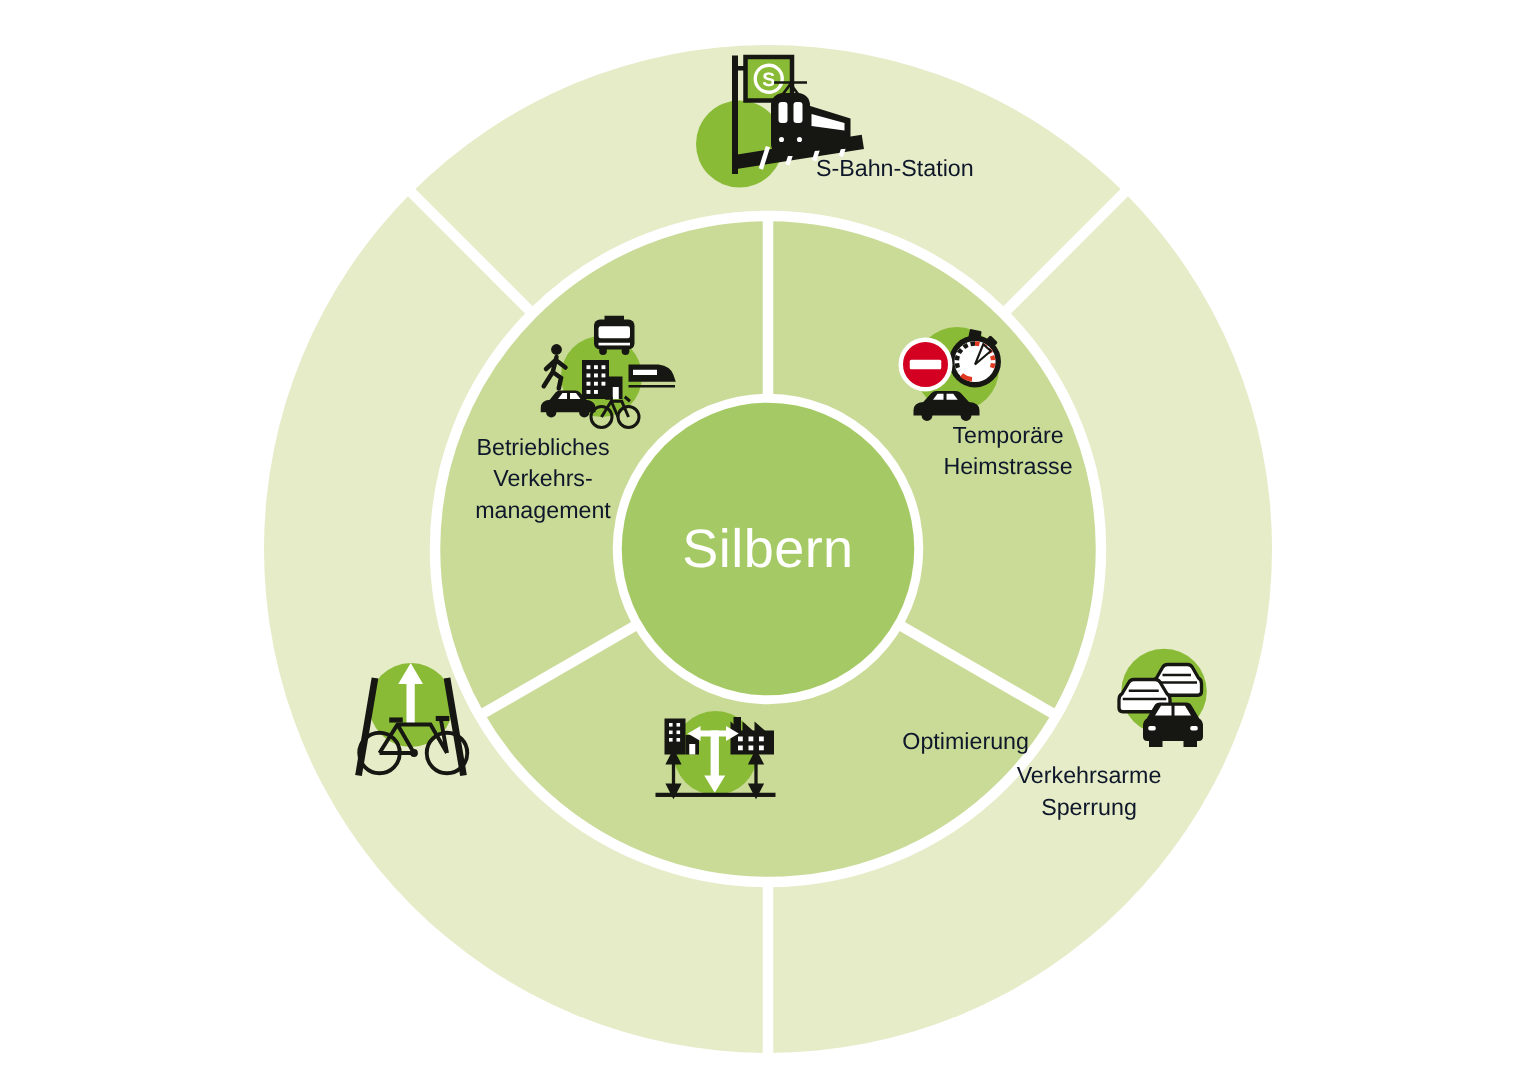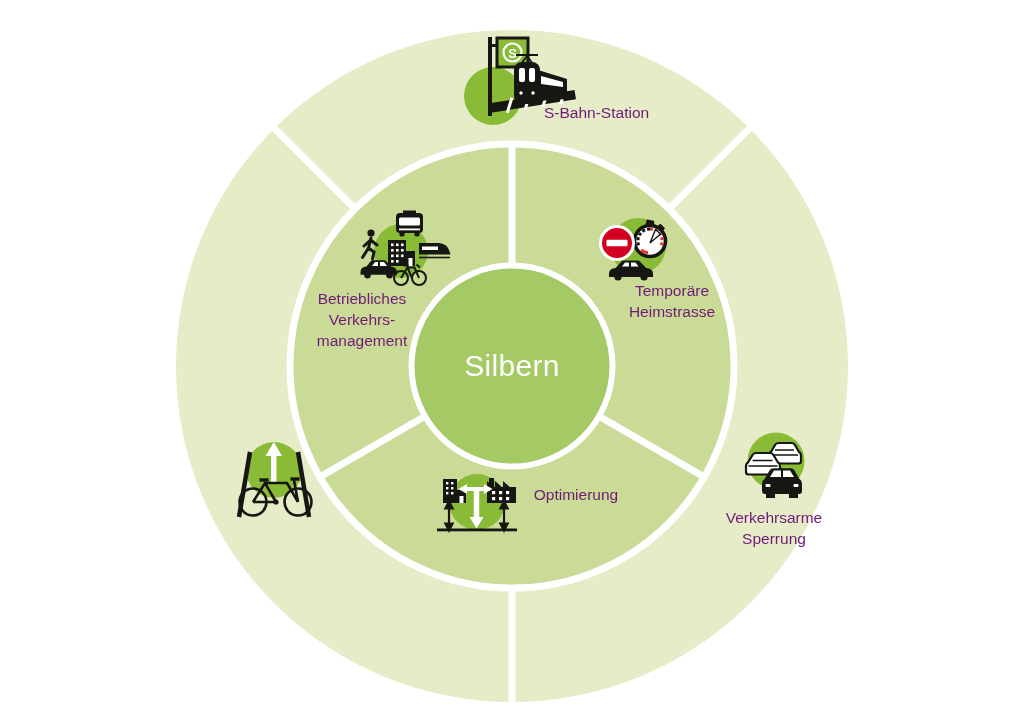--- a/index.html
+++ b/index.html
@@ -2,27 +2,27 @@
 <html><head>
 <meta charset="utf-8">
 <style>
   html,body{margin:0;padding:0;background:#ffffff;}
   .stage{
     position:relative;width:1024px;height:724px;overflow:hidden;
     background:#ffffff;font-family:"Liberation Sans",sans-serif;
   }
   .stage svg{position:absolute;left:0;top:0;}
   .label{
-    position:absolute;color:#701a75;font-size:15.5px;line-height:21px;
+    position:absolute;color:#0f172a;font-size:15.5px;line-height:21px;
     text-align:center;white-space:nowrap;
   }
   .label .ln{display:block;}
   .label.left-align{text-align:left;}
   .center-label{
-    position:absolute;color:#ffffff;font-size:30px;line-height:34px;
+    position:absolute;color:#ffffff;font-size:36px;line-height:34px;
     text-align:center;font-weight:400;letter-spacing:.3px;
   }
 </style>
 </head>
 <body>
 
 <div class="stage">
 
 <svg width="1024" height="724" viewBox="0 0 1024 724">
 
@@ -233,23 +233,23 @@
     <span class="ln">Betriebliches</span>
     <span class="ln">Verkehrs-</span>
     <span class="ln">management</span>
   </div>
 
   <div class="label" style="left:582px;top:280px;width:180px;">
     <span class="ln">Temporäre</span>
     <span class="ln">Heimstrasse</span>
   </div>
 
-  <div class="label" style="left:466px;top:484px;width:220px;">
+  <div class="label" style="left:466px;top:484px;width:220px;text-align:right;">
     <span class="ln">Optimierung</span>
   </div>
 
-  <div class="label" style="left:684px;top:507px;width:180px;">
+  <div class="label" style="left:636px;top:507px;width:180px;">
     <span class="ln">Verkehrsarme</span>
     <span class="ln">Sperrung</span>
   </div>
 
 
 </div>
 
 </body></html>

